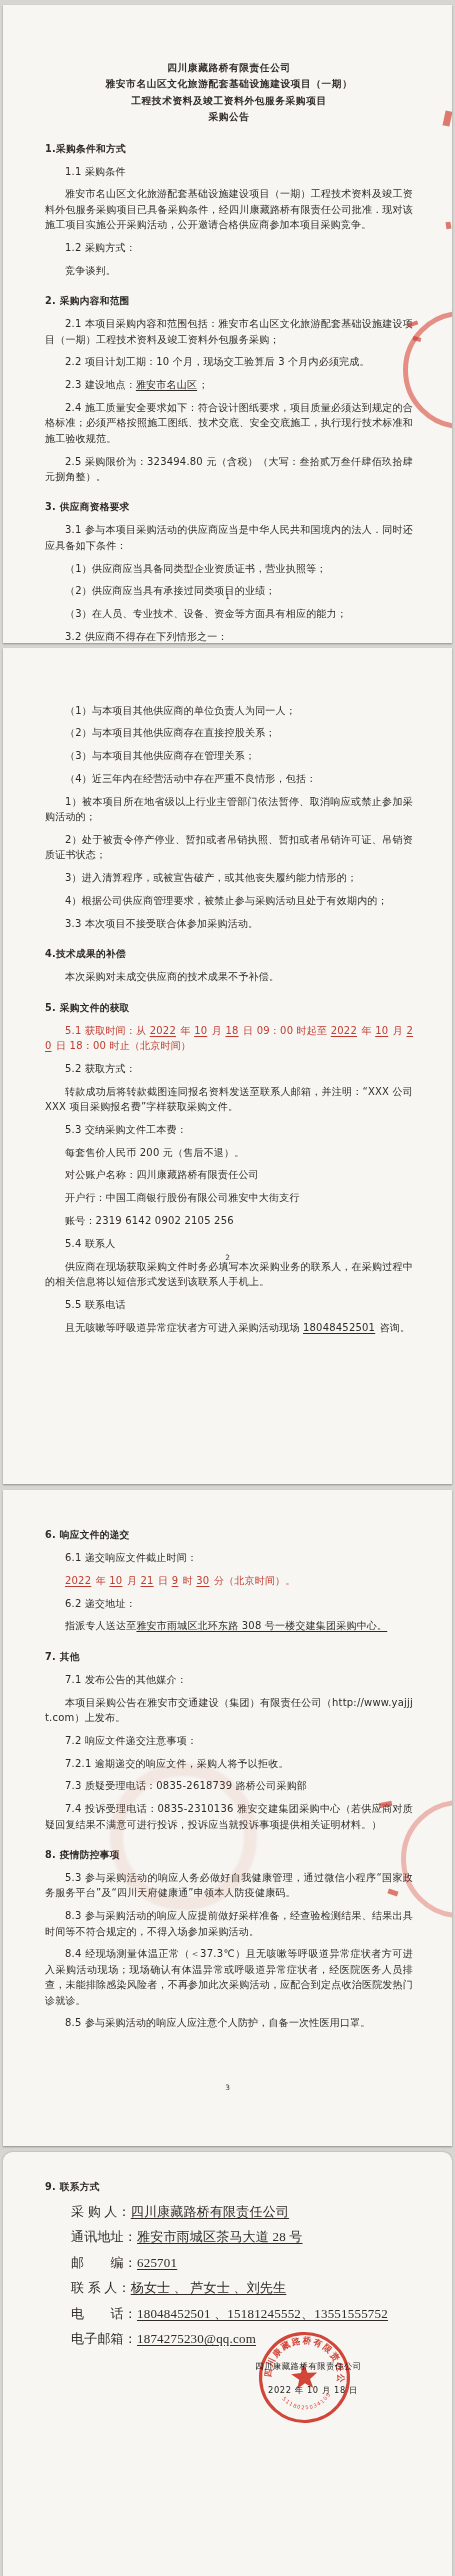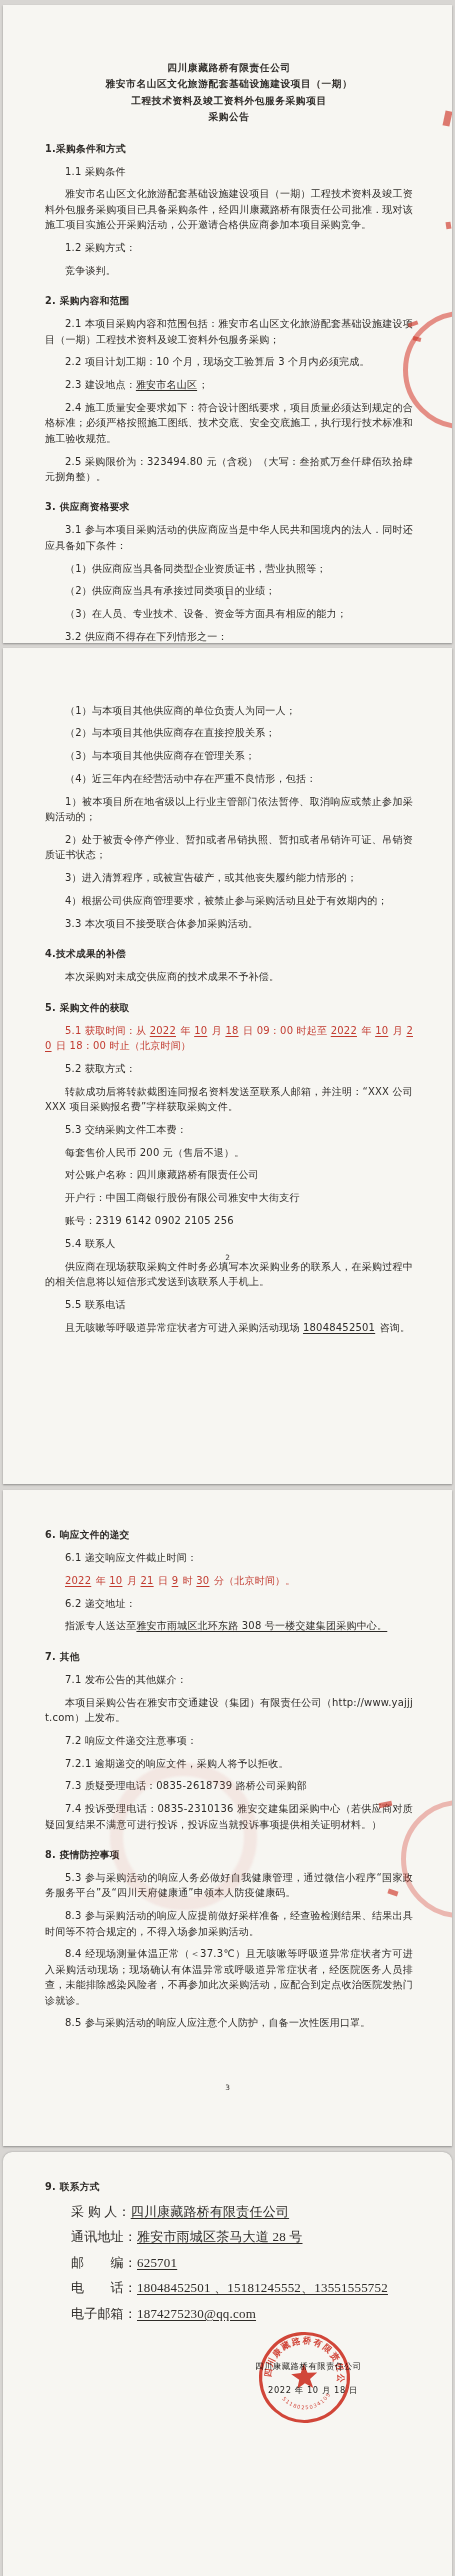--- a/index.html
+++ b/index.html
@@ -168,20 +168,21 @@
   <div class="mark m5"></div>
   <div class="mark m6"></div>
 </section>
 
 <section class="page p4">
   <div class="flow">
       <div class="blk h1"><span>9. 联系方式</span></div>
       <div class="blk row"><span>采 购 人：</span><span class="u">四川康藏路桥有限责任公司</span></div>
       <div class="blk row"><span>通讯地址：</span><span class="u">雅安市雨城区茶马大道 28 号</span></div>
       <div class="blk row"><span>邮　　编：</span><span class="u">625701</span></div>
+      <div class="blk row"><span>联 系 人：</span><span class="u">杨女士 、 芦女士 、刘先生</span></div>
       <div class="blk row"><span>电　　话：</span><span class="u">18048452501 、15181245552、13551555752</span></div>
       <div class="blk row"><span>电子邮箱：</span><span class="u">1874275230@qq.com</span></div>
     </div>
   <div class="sign-line sign-company">四川康藏路桥有限责任公司</div>
   <div class="sign-line sign-date">2022 年 10 月 18 日</div>
 
   <svg class="seal" viewBox="0 0 170 170">
     <defs>
       <path id="sealTopArc" d="M 27,95 A 59,59 0 1 1 143,95"></path>
       <path id="sealBottomArc" d="M 39,113 A 52,52 0 0 0 131,113"></path>

